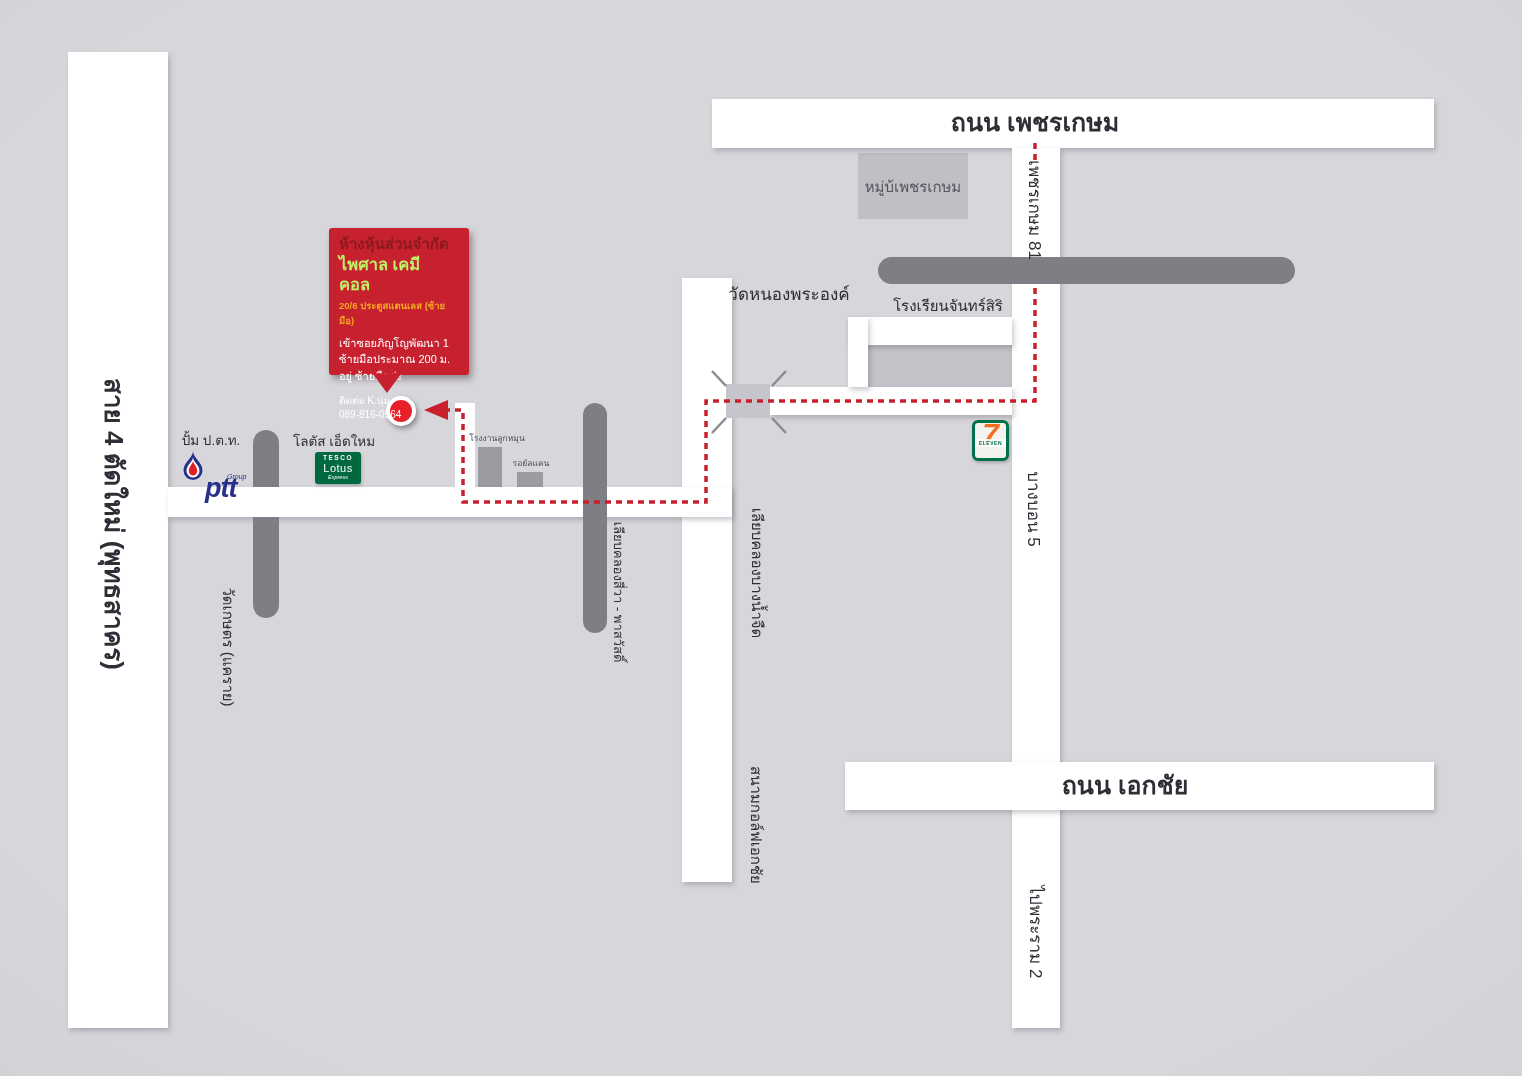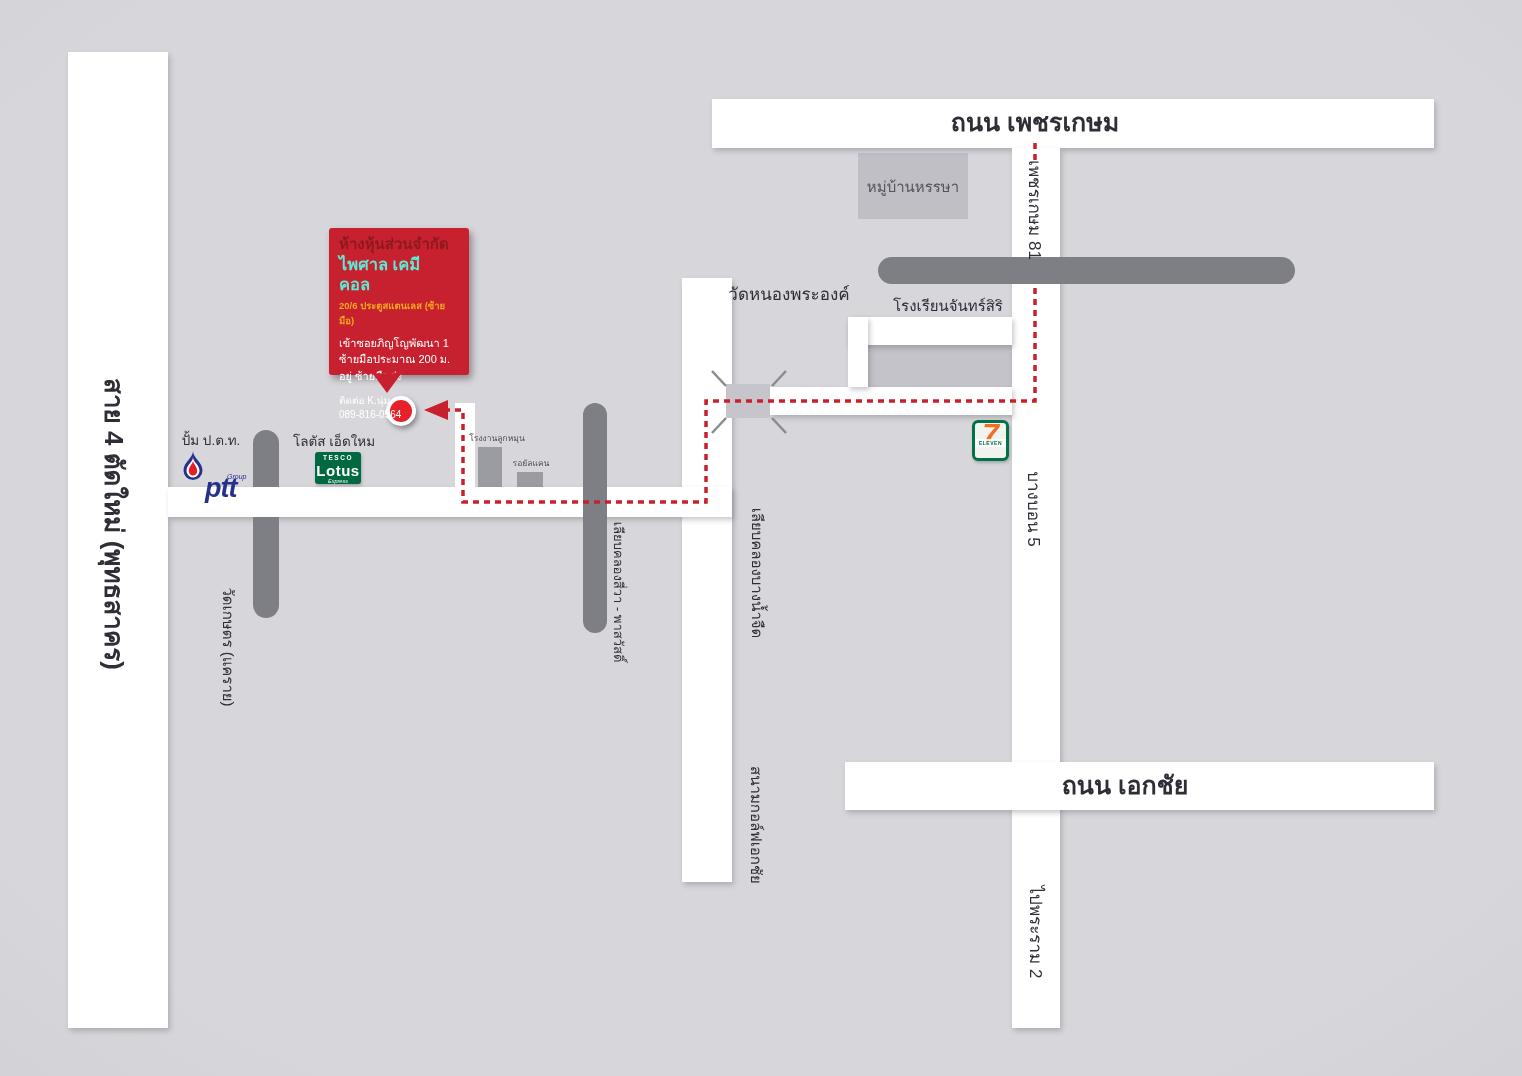--- a/index.html
+++ b/index.html
@@ -15,41 +15,41 @@
   .deck{position:absolute;background:#c5c5cb;z-index:20;}
   .onbars{z-index:22;}
   .lbllayer{z-index:30;}
   
   .callout{position:absolute;left:329px;top:228px;width:140px;height:147px;background:#c7202f;
            border-radius:3px;z-index:60;box-shadow:3px 4px 7px rgba(40,20,25,.40);
            padding:7px 18px 0 10px;box-sizing:border-box;}
   .callout:after{content:"";position:absolute;left:44px;bottom:-18px;width:0;height:0;
            border-left:14px solid transparent;border-right:14px solid transparent;border-top:19px solid #c7202f;}
   .c-t1{color:#8c1a1d;font-weight:bold;font-size:15px;line-height:1.2;}
-  .c-t2{color:#5eead4;font-weight:bold;font-size:16.5px;line-height:1.2;margin-top:2px;}
+  .c-t2{color:#bef264;font-weight:bold;font-size:16.5px;line-height:1.2;margin-top:2px;}
   .c-addr{color:#f3a81e;font-weight:bold;font-size:9.5px;margin-top:3px;}
   .c-dir{color:#ffffff;font-size:11px;margin-top:2px;line-height:1.35;}
   .c-dir.first{margin-top:8px;}
   .c-contact{color:#ffffff;font-size:10px;margin-top:10px;line-height:1.35;}
   .c-phone{color:#ffffff;font-size:10px;margin-top:1px;}
   
   .dest{position:absolute;left:386px;top:396px;width:30px;height:30px;border-radius:50%;
         background:#e62129;border:4px solid #ffffff;box-sizing:border-box;z-index:55;
         box-shadow:2px 3px 5px rgba(40,40,50,.45);}
   
   .ptt{position:absolute;left:182px;top:449px;width:66px;height:36px;z-index:30;}
   .ptt .word{position:absolute;left:23px;top:-4px;font-size:27px;font-weight:900;font-style:italic;
              color:#27308b;letter-spacing:-1px;margin-top:28px;}
   .ptt .grp{position:absolute;left:45px;top:24px;font-size:7px;font-style:italic;color:#27308b;}
   
   .tesco{position:absolute;left:315px;top:452px;width:46px;height:32px;background:#00693f;border-radius:3px;
          z-index:30;color:#fff;text-align:center;line-height:1;padding-top:3px;box-sizing:border-box;
          box-shadow:1px 2px 3px rgba(60,60,70,.3);}
   .tesco .t1{font-size:6.5px;font-weight:bold;letter-spacing:1.5px;}
-  .tesco .t2{font-size:15px;font-weight:bold;letter-spacing:.5px;margin-top:1px;}
+  .tesco .t2{font-size:11px;font-weight:normal;letter-spacing:.5px;margin-top:1px;}
   .tesco .t3{font-size:5.5px;font-style:italic;margin-top:1px;}
   
   .seven{position:absolute;left:972px;top:420px;width:37px;height:41px;background:#f2f2ef;
          border:3px solid #007148;border-radius:6px;z-index:30;box-sizing:border-box;overflow:hidden;
          box-shadow:1px 2px 3px rgba(60,60,70,.3);}
   .seven .dig{position:absolute;left:0;right:0;top:-6px;text-align:center;font-size:30px;font-weight:900;
          color:#f26f21;font-style:italic;}
   .seven .elv{position:absolute;left:0;right:0;top:16px;text-align:center;font-size:5px;font-weight:bold;
          color:#007148;background:rgba(255,255,255,.85);letter-spacing:.5px;padding:1px 0;}
 </style>
@@ -86,21 +86,21 @@
   <div class="vlbl lbllayer" style="left:114px;top:524px;font-size:26px;font-weight:600;">สาย 4 ตัดใหม่ (พุทธสาคร)</div>
   <div class="vlbl lbllayer" style="left:1034px;top:210px;font-size:17px;">เพชรเกษม 81</div>
   <div class="vlbl lbllayer" style="left:1033px;top:509px;font-size:17px;">บางบอน 5</div>
   <div class="vlbl lbllayer" style="left:1035px;top:932px;font-size:17px;">ไปพระราม 2</div>
   <div class="vlbl lbllayer" style="left:228px;top:647px;font-size:15px;">วัดเกษตร (แคราย)</div>
   <div class="vlbl lbllayer" style="left:618px;top:592px;font-size:13px;">เลียบคลองสี่วา - พาสวัสดิ์</div>
   <div class="vlbl lbllayer" style="left:757px;top:573px;font-size:15px;">เลียบคลองบางน้ำจืด</div>
   <div class="vlbl lbllayer" style="left:756px;top:825px;font-size:15px;">สนามกอล์ฟเอกชัย</div>
   <div class="lbl lbllayer" style="left:789px;top:295px;font-size:17px;">วัดหนองพระองค์</div>
   <div class="lbl lbllayer" style="left:948px;top:306px;font-size:15px;">โรงเรียนจันทร์สิริ</div>
-  <div class="lbl lbllayer" style="left:913px;top:187px;font-size:15px;color:#55555d;">หมู่บ้านหรรษา</div>
+  <div class="lbl lbllayer" style="left:913px;top:187px;font-size:15px;color:#55555d;">หมู่บ้เพชรเกษม</div>
   <div class="lbl lbllayer" style="left:211px;top:441px;font-size:13.5px;">ปั้ม ป.ต.ท.</div>
   <div class="lbl lbllayer" style="left:334px;top:442px;font-size:13.5px;">โลตัส เอ็ดใหม</div>
   <div class="lbl lbllayer" style="left:497px;top:438px;font-size:8.5px;color:#4a4a52;">โรงงานลูกหมุน</div>
   <div class="lbl lbllayer" style="left:531px;top:463px;font-size:8.5px;color:#4a4a52;text-align:right;">รอยัลแคน</div>
 
   <div class="ptt">
     <svg width="22" height="32" viewBox="0 0 22 32" style="position:absolute;left:0;top:2px;">
       <path d="M11,0 C11,7 1.5,11 1.5,19.5 A9.5,9.5 0 1,0 20.5,19.5 C20.5,11 11,7 11,0 Z" fill="#27308b"></path>
       <path d="M11,6 C11,11 4.5,13.5 4.5,20 A6.5,6.5 0 1,0 17.5,20 C17.5,13.5 11,11 11,6 Z" fill="#ffffff"></path>
       <path d="M11,9.5 C11,13 6.8,15 6.8,20.2 A4.2,4.2 0 1,0 15.2,20.2 C15.2,15 11,13 11,9.5 Z" fill="#e01f26"></path>

